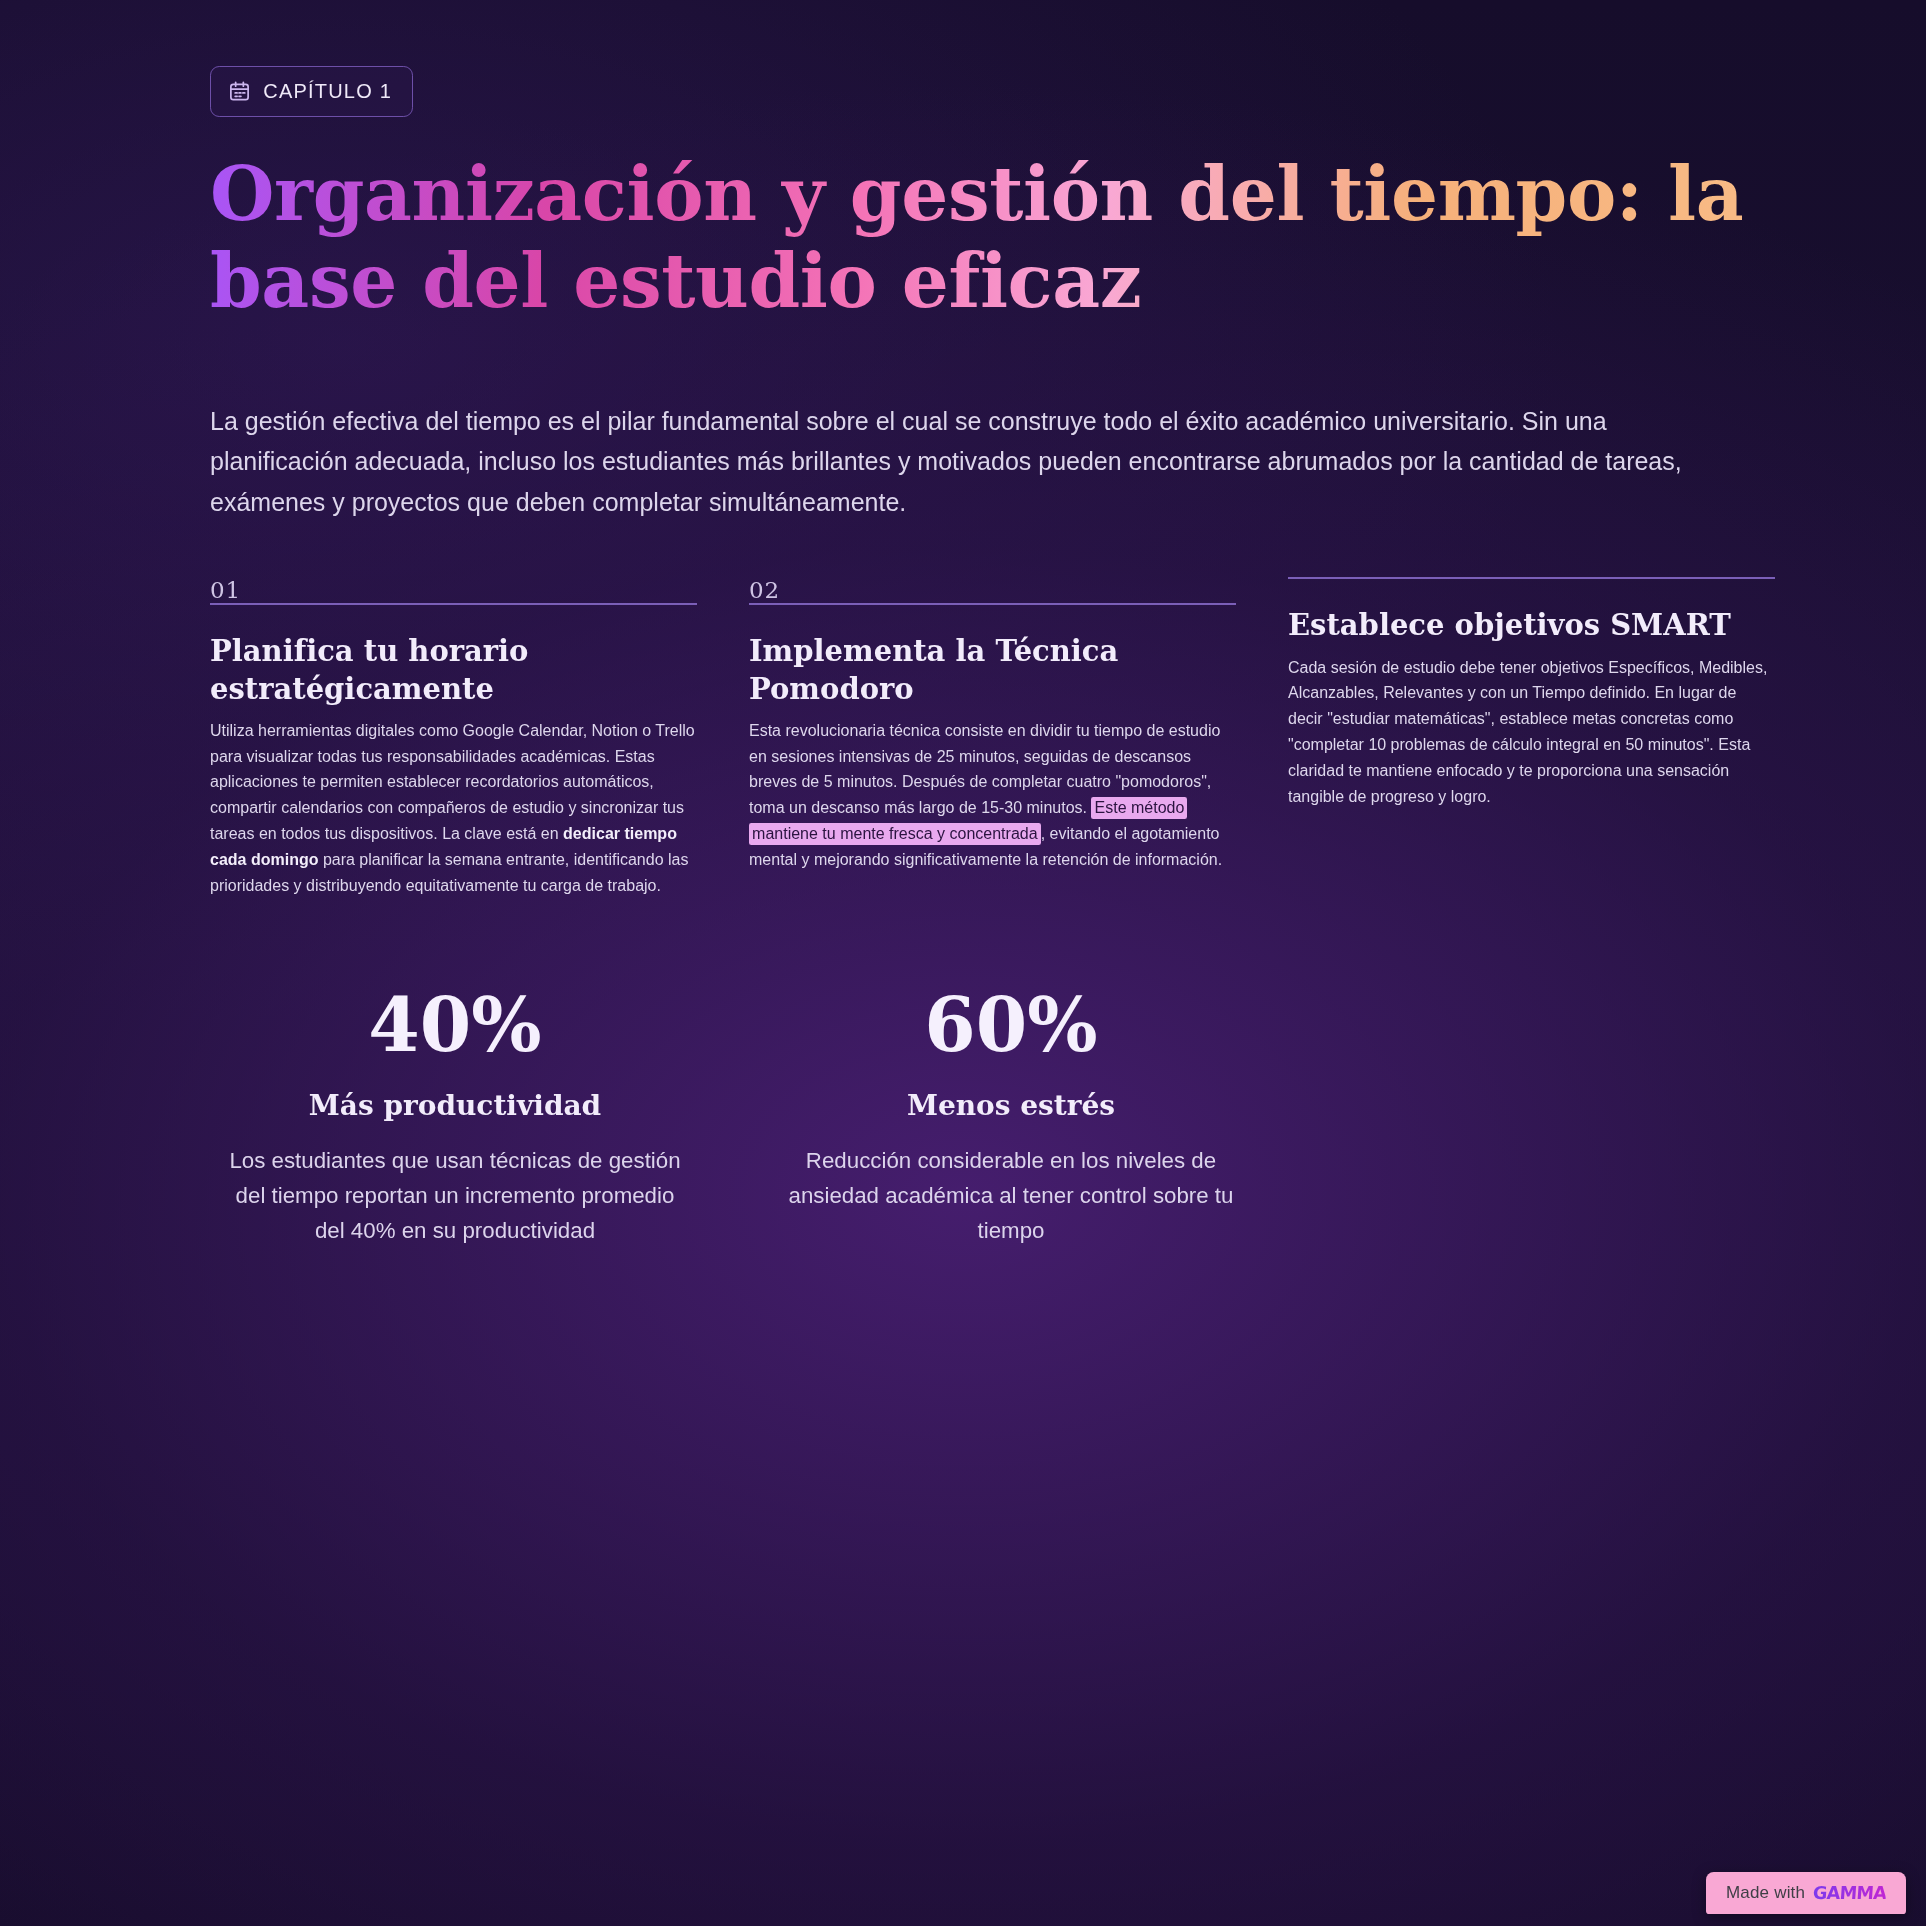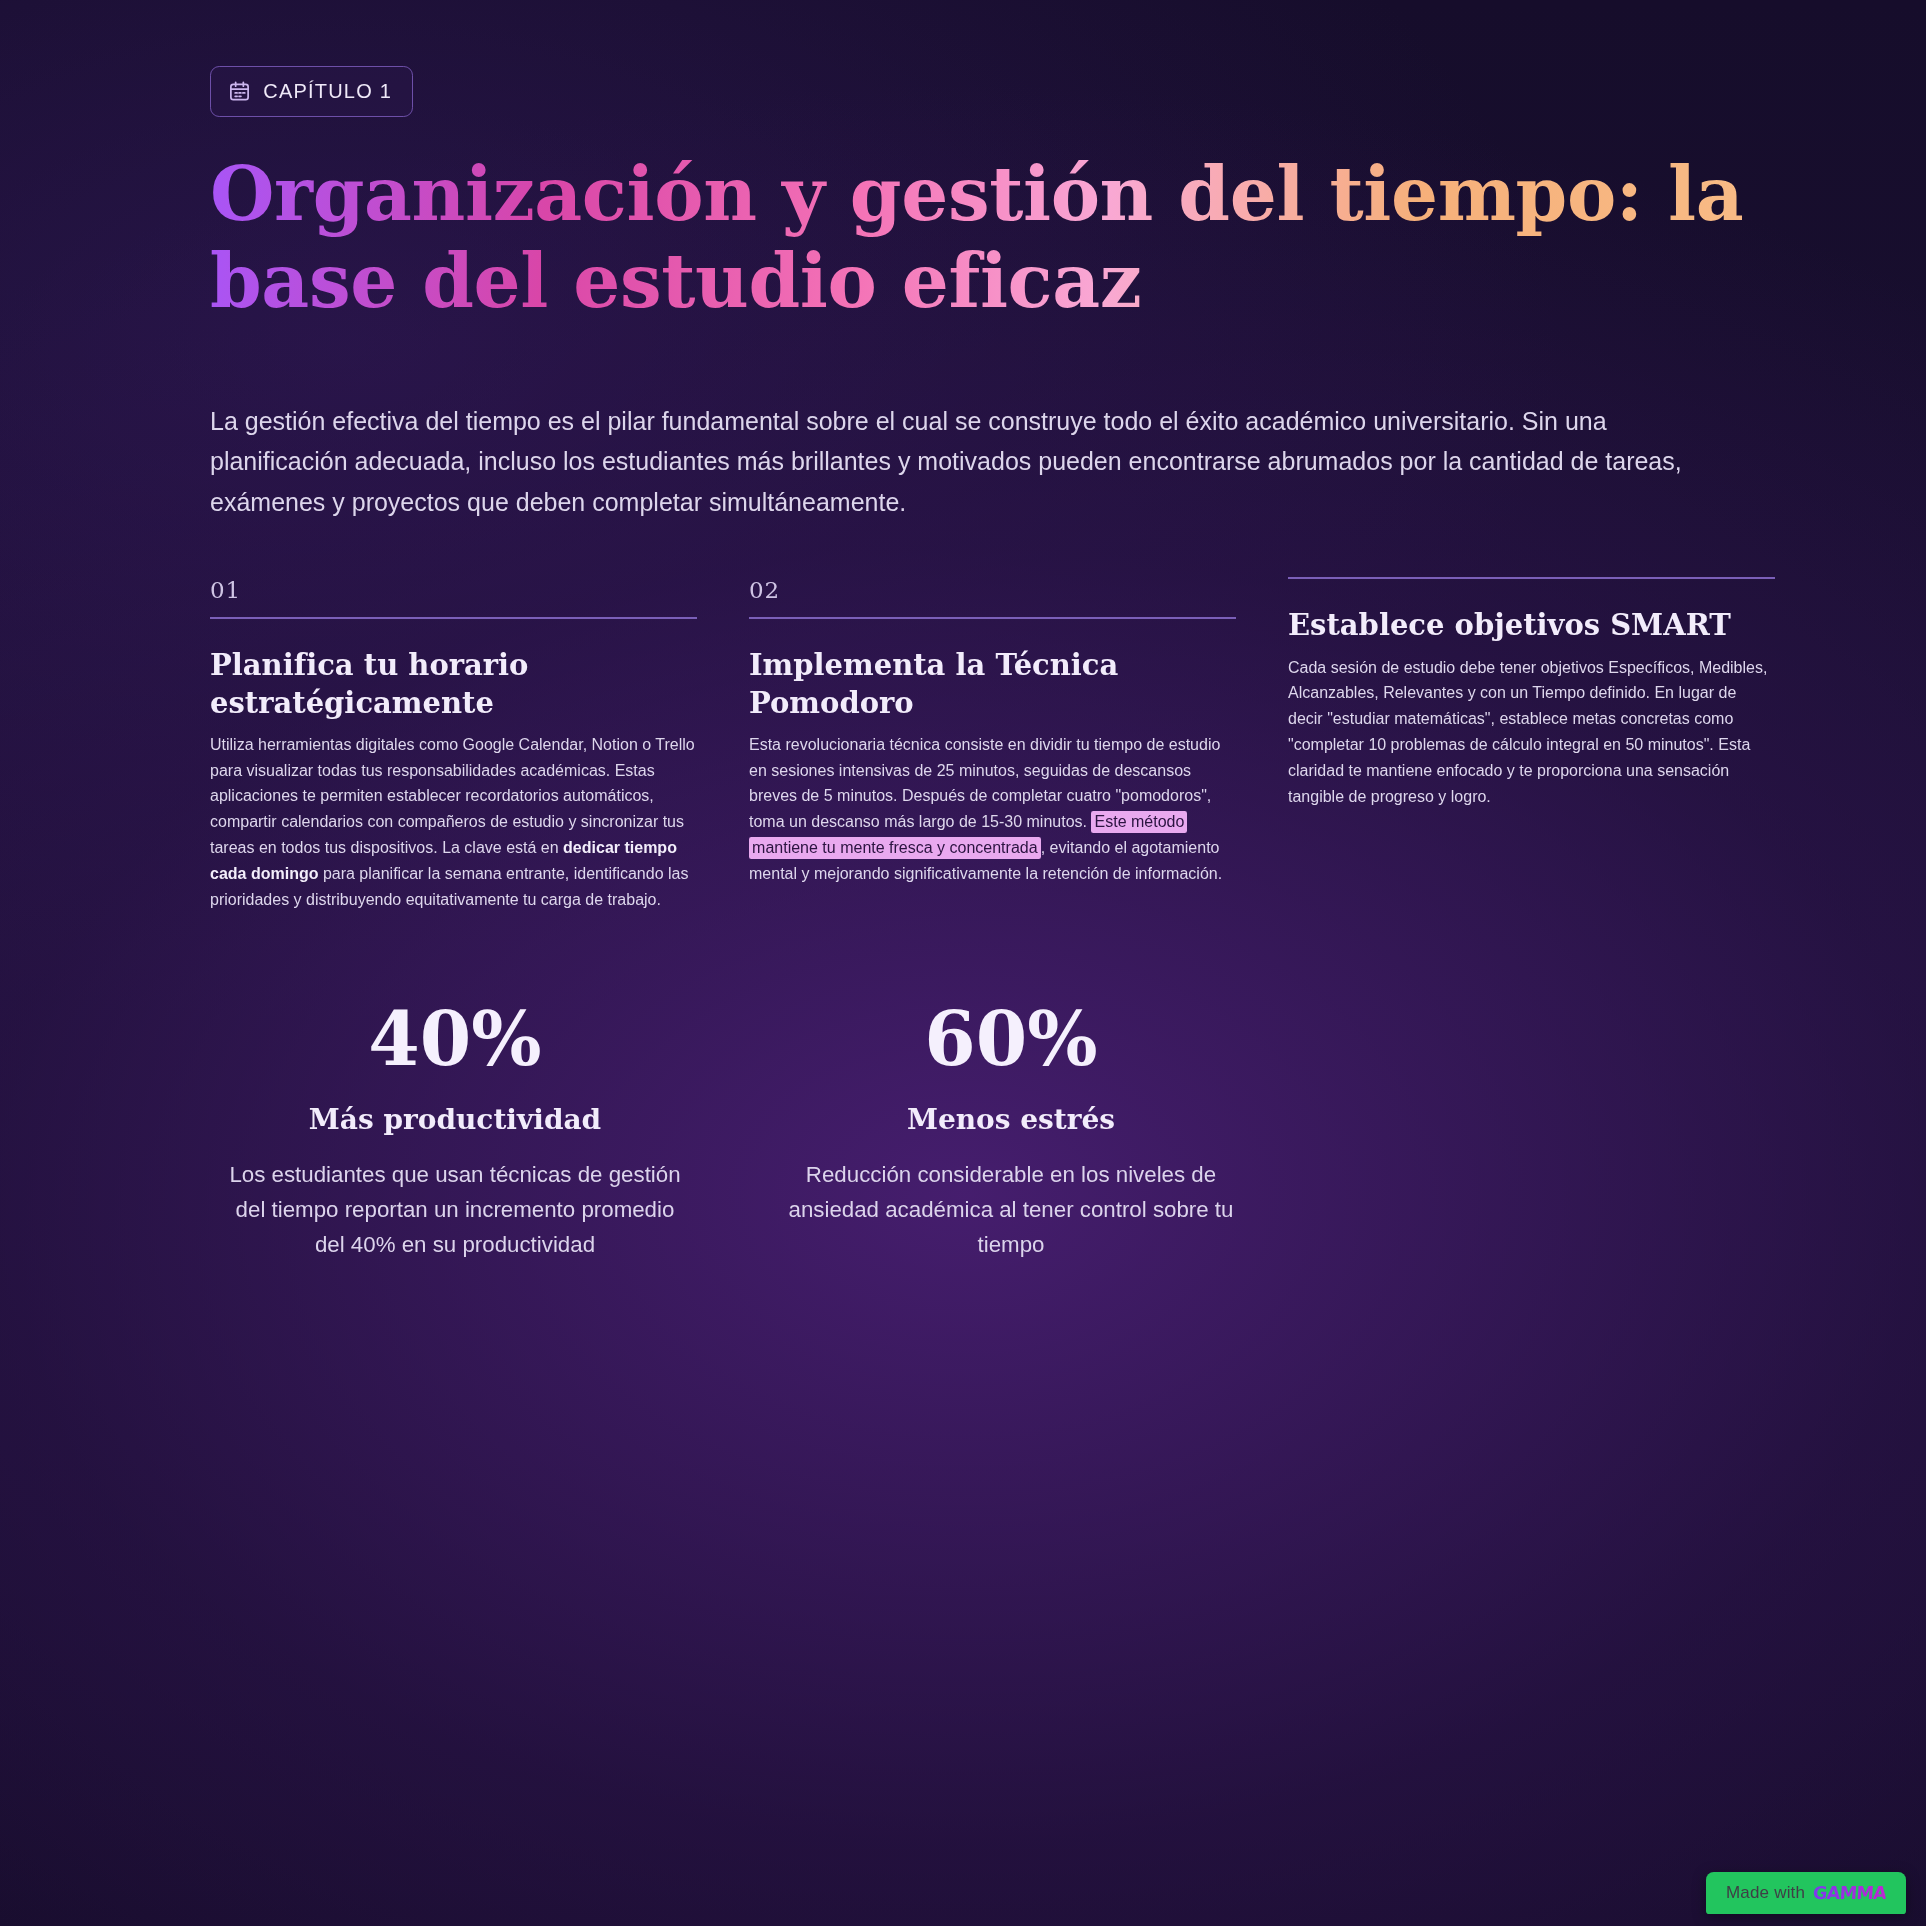--- a/index.html
+++ b/index.html
@@ -86,21 +86,21 @@
     display: flex;
     gap: 52px;
     margin-top: 55px;
   }
   .col { width: 487px; }
   .col-num {
     font-family: "DejaVu Serif", "Liberation Serif", serif;
     font-size: 23px;
     color: #cfc4e4;
     letter-spacing: 0.8px;
-    padding-bottom: 14px;
+    padding-bottom: 0;
   }
   .col-rule {
     height: 2.3px;
     background: #7b5fb8;
     width: 100%;
   }
   .col-head {
     margin-top: 28px;
     font-family: "DejaVu Serif", "Liberation Serif", serif;
     font-weight: 700;
@@ -154,21 +154,21 @@
     padding: 0 10.8px;
   }
 
   
   .gamma-badge {
     position: absolute;
     right: 20px;
     bottom: 12.3px;
     display: flex;
     gap: 7.7px;
-    background: #22c55e;
+    background: #f9a8d4;
     border-radius: 7.7px 7.7px 3.1px 3.1px;
     padding: 10.8px 20px;
     box-shadow: 0 3.1px 14px rgba(0,0,0,0.35);
   }
   .gamma-badge .made {
     font-size: 17px;
     color: #3f3f46;
     letter-spacing: 0.2px;
   }
   .gamma-badge .wordmark {

